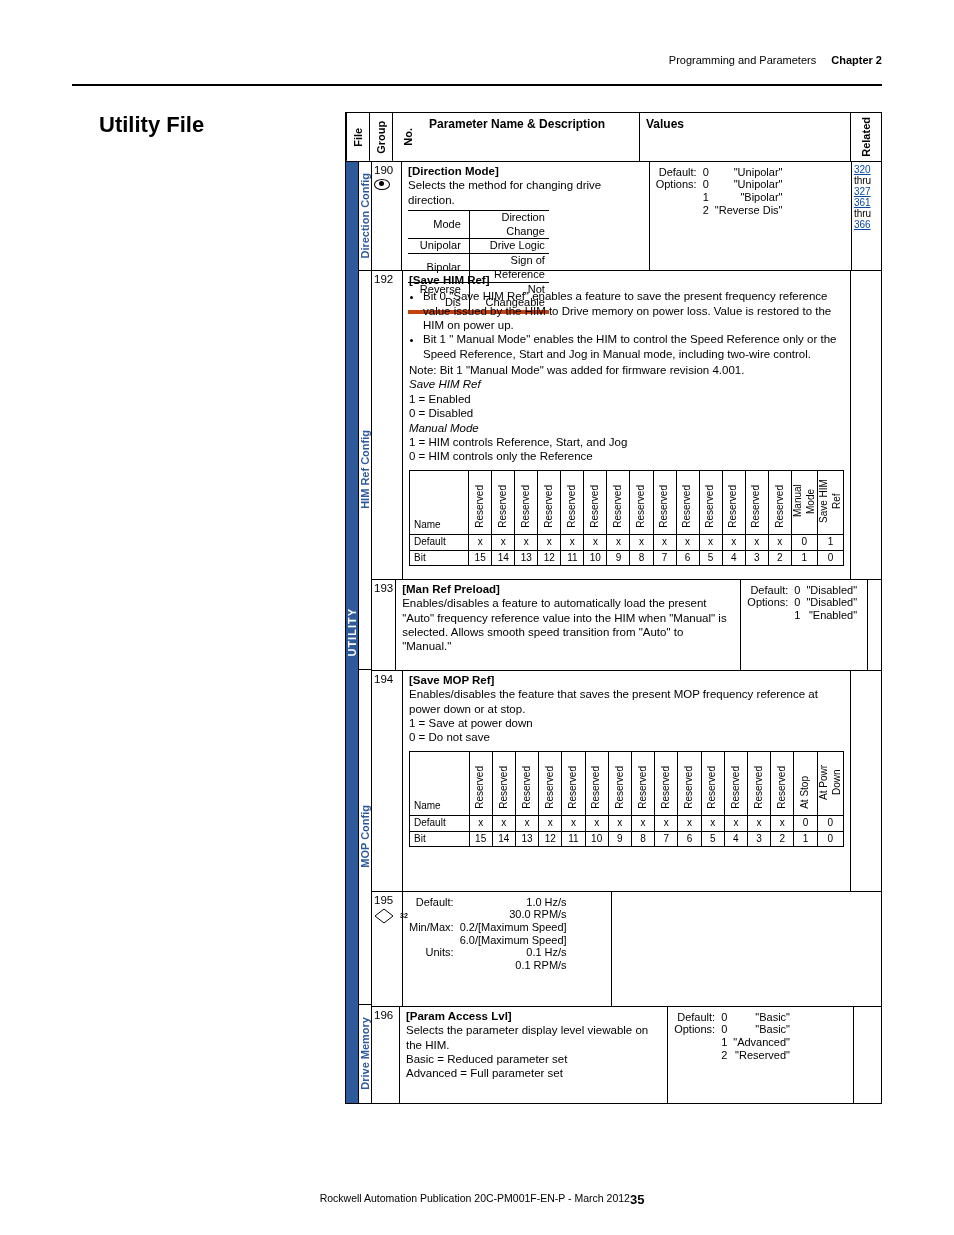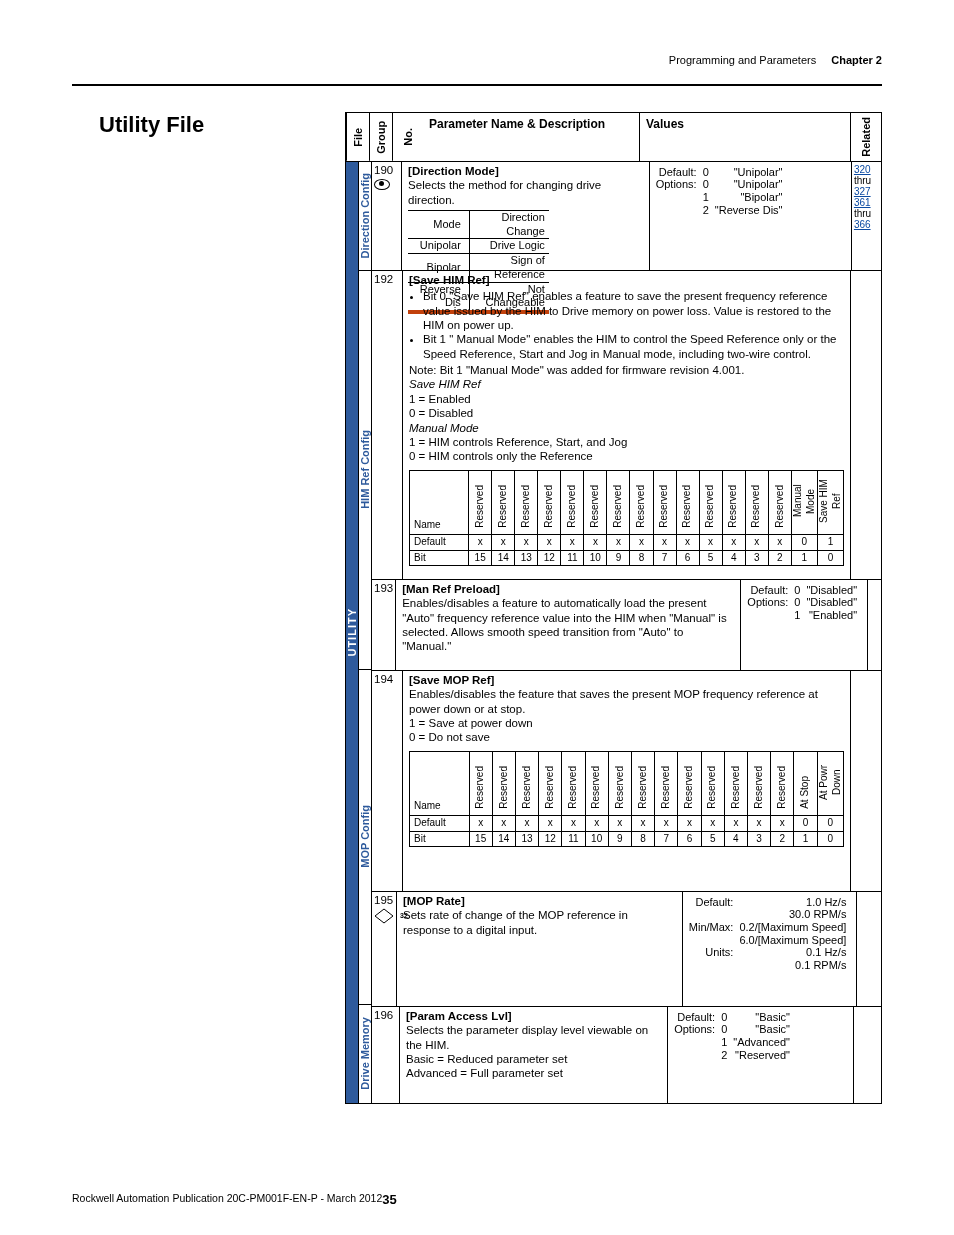--- a/index.html
+++ b/index.html
@@ -32,21 +32,21 @@
   }
   h1.section {
     position: absolute;
     top: 112px; left: 99px;
     font-size: 22px; font-weight: 700;
     margin: 0;
   }
   .footer {
     position: absolute;
     bottom: 28px; left: 72px; right: 62px;
-    display: flex; justify-content: flex-start;
+    display: flex; justify-content: center;
     font-size: 10.5px;
   }
   .footer .pn { font-weight: 700; font-size: 13px; }
 
   
   .tblwrap {
     position: absolute;
     top: 112px;
     left: 345px;
     right: 72px;
@@ -515,24 +515,20 @@
         <div class="prow" style="height:114px">
           <div class="pno">
             <span>195</span><br>
             <span class="diamond">
               <svg class="dia" viewBox="0 0 20 16">
                   <polygon points="10,1 19,8 10,15 1,8" fill="none" stroke="#000" stroke-width="1"></polygon>
                 </svg>
               <span class="diamond-txt">32</span>
             </span>
           </div>
-          <div class="pdesc">
-            <span class="paramname">[MOP Rate]</span><br>
-            <span>Sets rate of change of the MOP reference in response to a digital input.</span>
-          </div>
           <div class="pvals">
             <table class="kv">
               <tbody>
                   <tr>
                     <td>Default:</td>
                     <td>1.0 Hz/s</td>
                   </tr>
               <tr>
                     <td></td>
                     <td>30.0 RPM/s</td>

